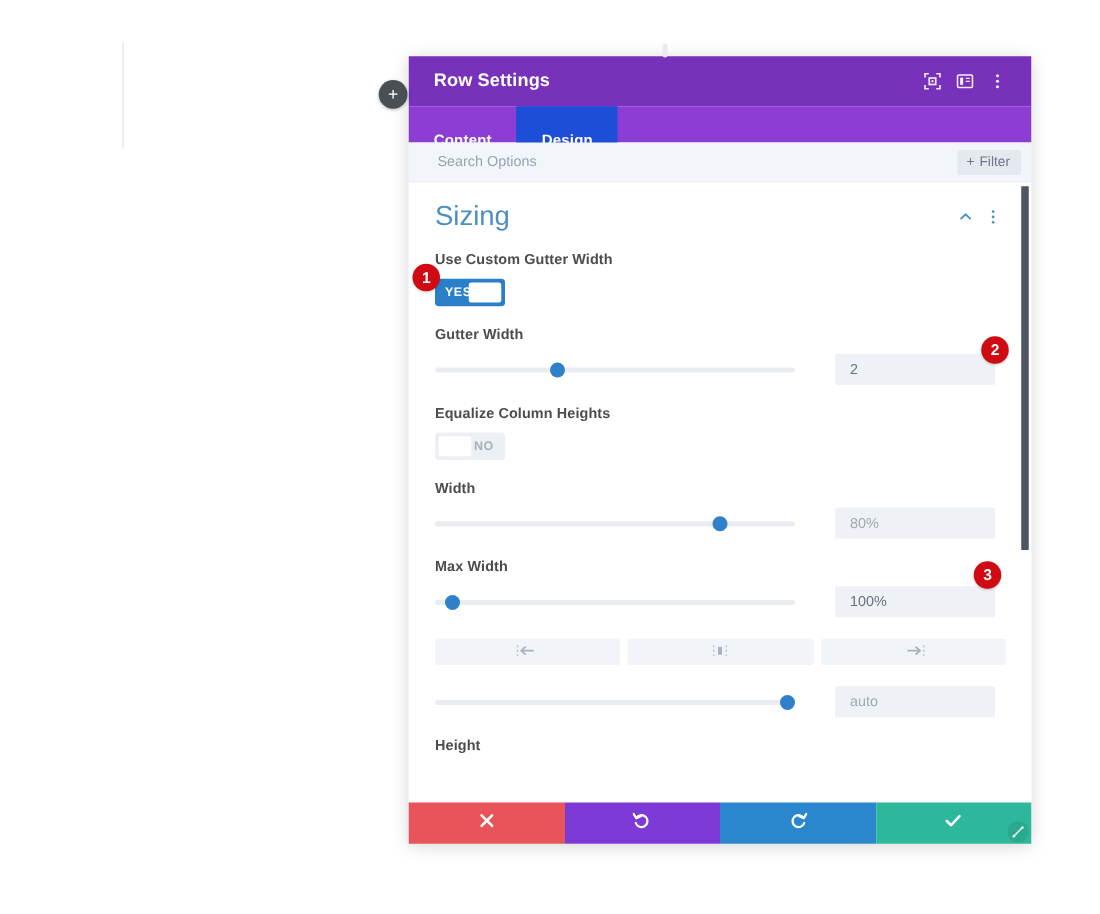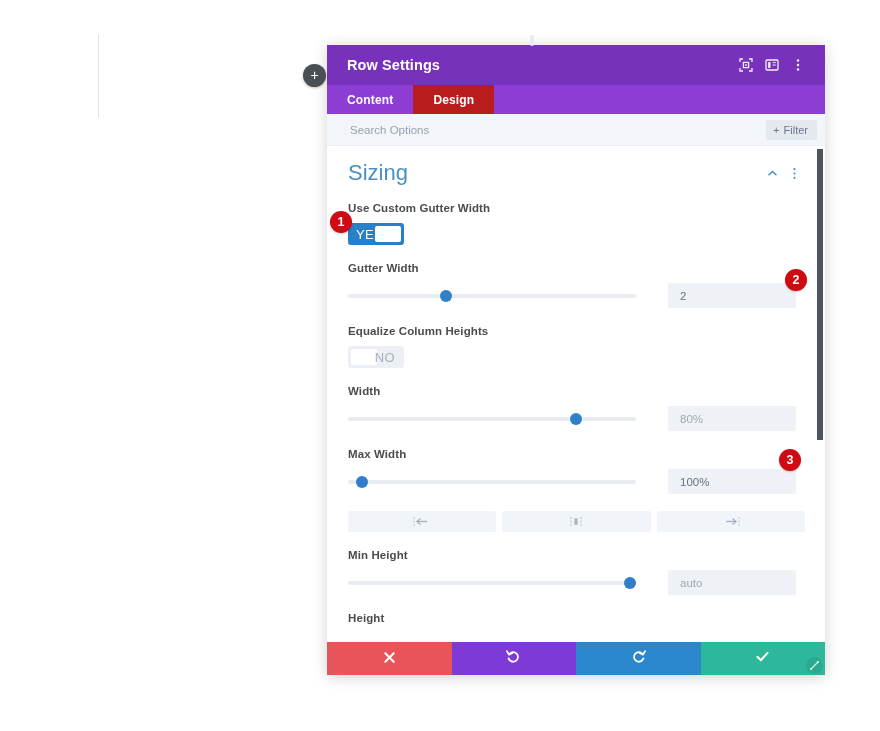--- a/index.html
+++ b/index.html
@@ -98,31 +98,31 @@
   .title-icon svg { display: block; }
 
   
   #tabs {
     height: 29px;
     background: #8B3DD4;
     display: flex;
     flex: none;
   }
   .tab {
-    padding: 0 20px;
+    padding: 12px 20px;
     height: 29px;
     display: flex;
     align-items: center;
     color: #ffffff;
     font-size: 12px;
     font-weight: bold;
     letter-spacing: .15px;
     white-space: nowrap;
   }
-  .tab.active { background: #b91c1c; }
+  .tab.active { background: #1d4ed8; }
 
   
   #searchbar {
     height: 31px;
     background: #f2f5f9;
     display: flex;
     align-items: center;
     padding: 0 8px 0 21px;
     flex: none;
     border-bottom: 1px solid #eceff4;
@@ -231,22 +231,22 @@
     justify-content: flex-start;
   }
   .toggle .knob {
     width: 26px;
     height: 16px;
     background: #ffffff;
     border-radius: 2px;
   }
   .toggle .tl {
     position: absolute;
-    font-size: 13px;
-    font-weight: normal;
+    font-size: 10px;
+    font-weight: bold;
     letter-spacing: .4px;
     text-align: right;
   }
   .toggle.on .tl { left: 8px; color: #ffffff; }
   .toggle.off .tl { right: 9px; color: #a9b0bd; }
 
   
   .range-row {
     display: flex;
     align-items: center;
@@ -508,21 +508,20 @@
                 <line x1="18" y1="1" x2="18" y2="10" stroke="#c3cad6" stroke-width="1.2" stroke-dasharray="2,1.6"></line>
                 <line x1="5" y1="5.5" x2="15" y2="5.5" stroke="#aab2c0" stroke-width="1.4"></line>
                 <polyline points="11.5,2.4 15,5.5 11.5,8.6" fill="none" stroke="#aab2c0" stroke-width="1.4"></polyline>
               </svg>
             </span>
           </div>
         </div>
       </div>
 
       <div class="field">
-        <div class="field-label">Min Height</div>
         <div class="range-row">
           <div class="slider">
             <div class="rail"></div>
             <div class="handle" style="left:98%"></div>
           </div>
           <div class="value-box placeholder">auto</div>
         </div>
       </div>
 
       <div class="field">

